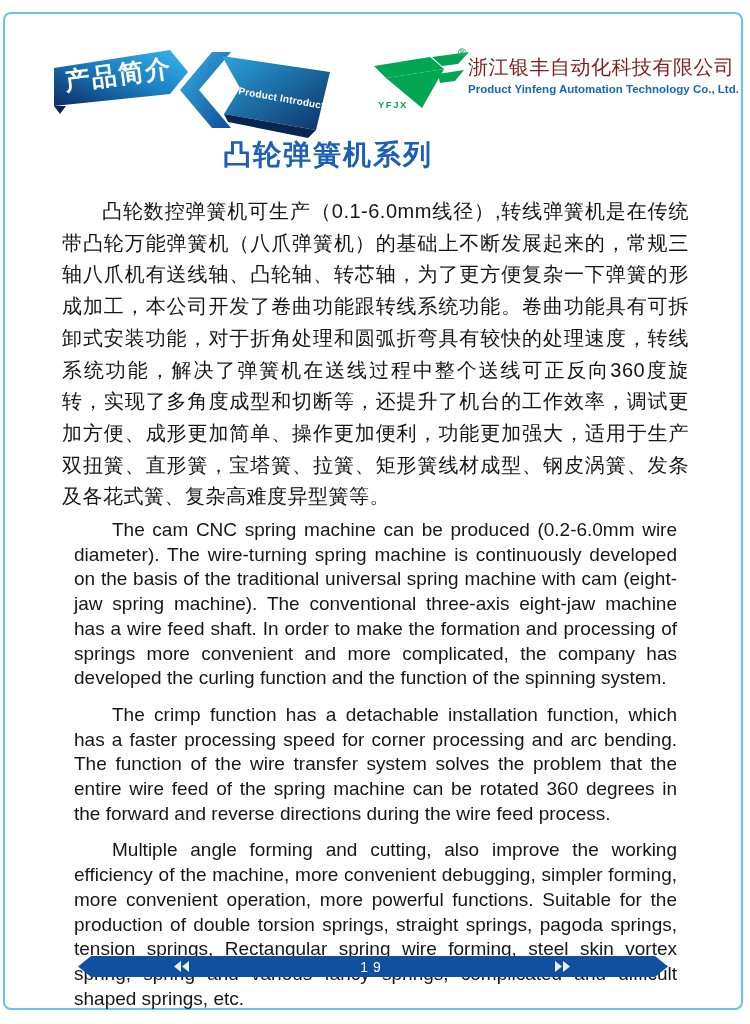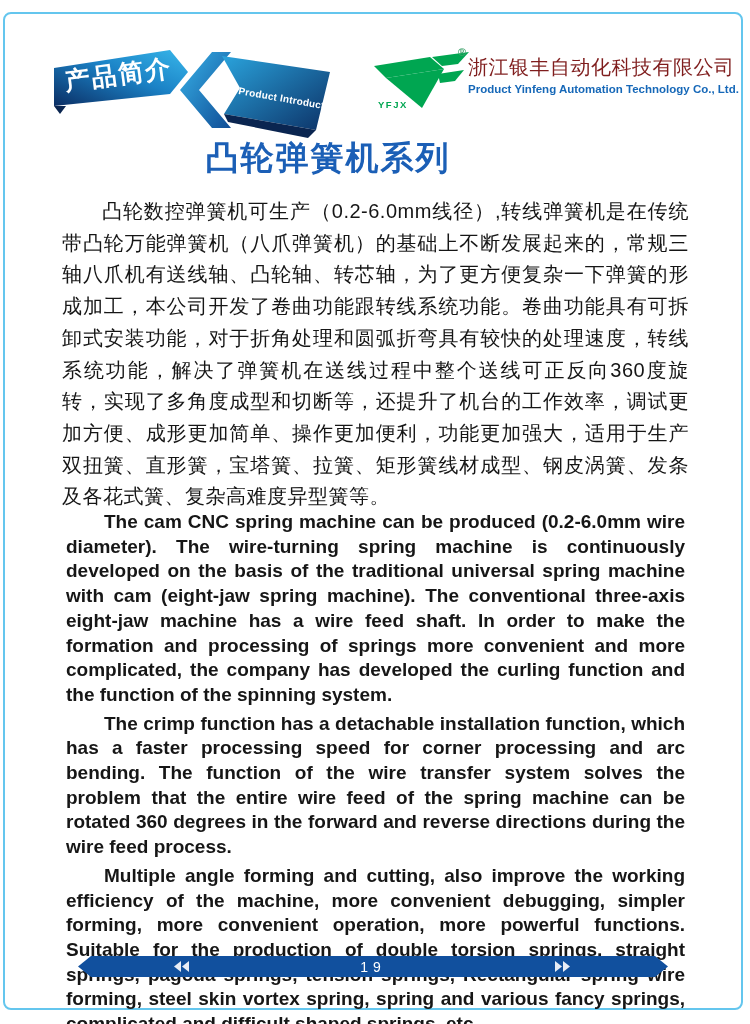--- a/index.html
+++ b/index.html
@@ -16,27 +16,27 @@
   
   .logo{position:absolute;left:372px;top:46px;width:372px;height:72px;}
   .logo-mark{position:absolute;left:0;top:4px;}
   .reg-mark{position:absolute;left:86px;top:0px;color:#3fa36c;font-size:11px;font-weight:bold;}
   .company{position:absolute;left:96px;top:8px;width:280px;}
   .company-cn{color:#7f1d1d;font-size:20px;letter-spacing:0.5px;white-space:nowrap;}
   .company-en{color:#1668b8;font-size:11.5px;font-weight:bold;margin-top:2px;white-space:nowrap;}
 
   
   .doc-title{position:absolute;left:0;top:136px;width:656px;text-align:center;
-       color:#1b5fb6;font-size:33px;font-weight:bold;letter-spacing:2px;}
+       color:#1b5fb6;font-size:28px;font-weight:bold;letter-spacing:2px;}
   .para-cn{position:absolute;left:62px;top:196px;width:627px;
        color:#161616;font-size:20px;line-height:31.7px;letter-spacing:0.5px;
        text-align:justify;text-indent:2em;}
   .en-block{position:absolute;left:62px;top:506px;width:627px;
        color:#161616;font-size:19px;line-height:24.7px;text-align:justify;}
-  .en-block p{margin:4px;text-indent:2em;font-weight:bold;}
+  .en-block p{margin:12px;text-indent:2em;}
 
   
   .footer-bar{position:absolute;left:78px;top:956px;width:590px;height:21px;
        background:#11509e;color:#ffffff;
        clip-path:polygon(0 50%,13px 0,calc(100% - 13px) 0,100% 50%,calc(100% - 13px) 100%,13px 100%);}
   .page-num{position:absolute;left:0;top:0;width:100%;height:100%;
        display:flex;align-items:center;justify-content:center;
        font-size:14px;letter-spacing:5px;}
   .nav-icon{position:absolute;top:5px;width:16px;height:11px;}
   .nav-prev{left:96px;}
@@ -88,21 +88,21 @@
     </svg>
     <span class="reg-mark">®</span>
     <div class="company">
       <div class="company-cn">浙江银丰自动化科技有限公司</div>
       <div class="company-en">Product Yinfeng Automation Technology Co., Ltd.</div>
     </div>
   </div>
 
   <div class="doc-title">凸轮弹簧机系列</div>
 
-  <div class="para-cn">凸轮数控弹簧机可生产（0.2-6.0mm线径）,转线弹簧机是在传统带凸轮万能弹簧机（八爪弹簧机）的基础上不断发展起来的，常规三轴八爪机有送线轴、凸轮轴、转芯轴，为了更方便复杂一下弹簧的形成加工，本公司开发了卷曲功能跟转线系统功能。卷曲功能具有可拆卸式安装功能，对于折角处理和圆弧折弯具有较快的处理速度，转线系统功能，解决了弹簧机在送线过程中整个送线可正反向360度旋转，实现了多角度成型和切断等，还提升了机台的工作效率，调试更加方便、成形更加简单、操作更加便利，功能更加强大，适用于生产双扭簧、直形簧，宝塔簧、拉簧、矩形簧线材成型、钢皮涡簧、发条及各花式簧、复杂高难度异型簧等。</div>
+  <div class="para-cn">凸轮数控弹簧机可生产（0.1-6.0mm线径）,转线弹簧机是在传统带凸轮万能弹簧机（八爪弹簧机）的基础上不断发展起来的，常规三轴八爪机有送线轴、凸轮轴、转芯轴，为了更方便复杂一下弹簧的形成加工，本公司开发了卷曲功能跟转线系统功能。卷曲功能具有可拆卸式安装功能，对于折角处理和圆弧折弯具有较快的处理速度，转线系统功能，解决了弹簧机在送线过程中整个送线可正反向360度旋转，实现了多角度成型和切断等，还提升了机台的工作效率，调试更加方便、成形更加简单、操作更加便利，功能更加强大，适用于生产双扭簧、直形簧，宝塔簧、拉簧、矩形簧线材成型、钢皮涡簧、发条及各花式簧、复杂高难度异型簧等。</div>
 
   <div class="en-block">
     <p>The cam CNC spring machine can be produced (0.2-6.0mm wire diameter). The wire-turning spring machine is continuously developed on the basis of the traditional universal spring machine with cam (eight-jaw spring machine). The conventional three-axis eight-jaw machine has a wire feed shaft. In order to make the formation and processing of springs more convenient and more complicated, the company has developed the curling function and the function of the spinning system.</p>
     <p>The crimp function has a detachable installation function, which has a faster processing speed for corner processing and arc bending. The function of the wire transfer system solves the problem that the entire wire feed of the spring machine can be rotated 360 degrees in the forward and reverse directions during the wire feed process.</p>
     <p>Multiple angle forming and cutting, also improve the working efficiency of the machine, more convenient debugging, simpler forming, more convenient operation, more powerful functions. Suitable for the production of double torsion springs, straight springs, pagoda springs, tension springs, Rectangular spring wire forming, steel skin vortex spring, spring and various fancy springs, complicated and difficult shaped springs, etc.</p>
   </div>
 
   <div class="footer-bar">
     <svg class="nav-icon nav-prev" viewBox="0 0 16 11">
       <polygon points="7,0 0,5.5 7,11" fill="#e8edf6"></polygon>

